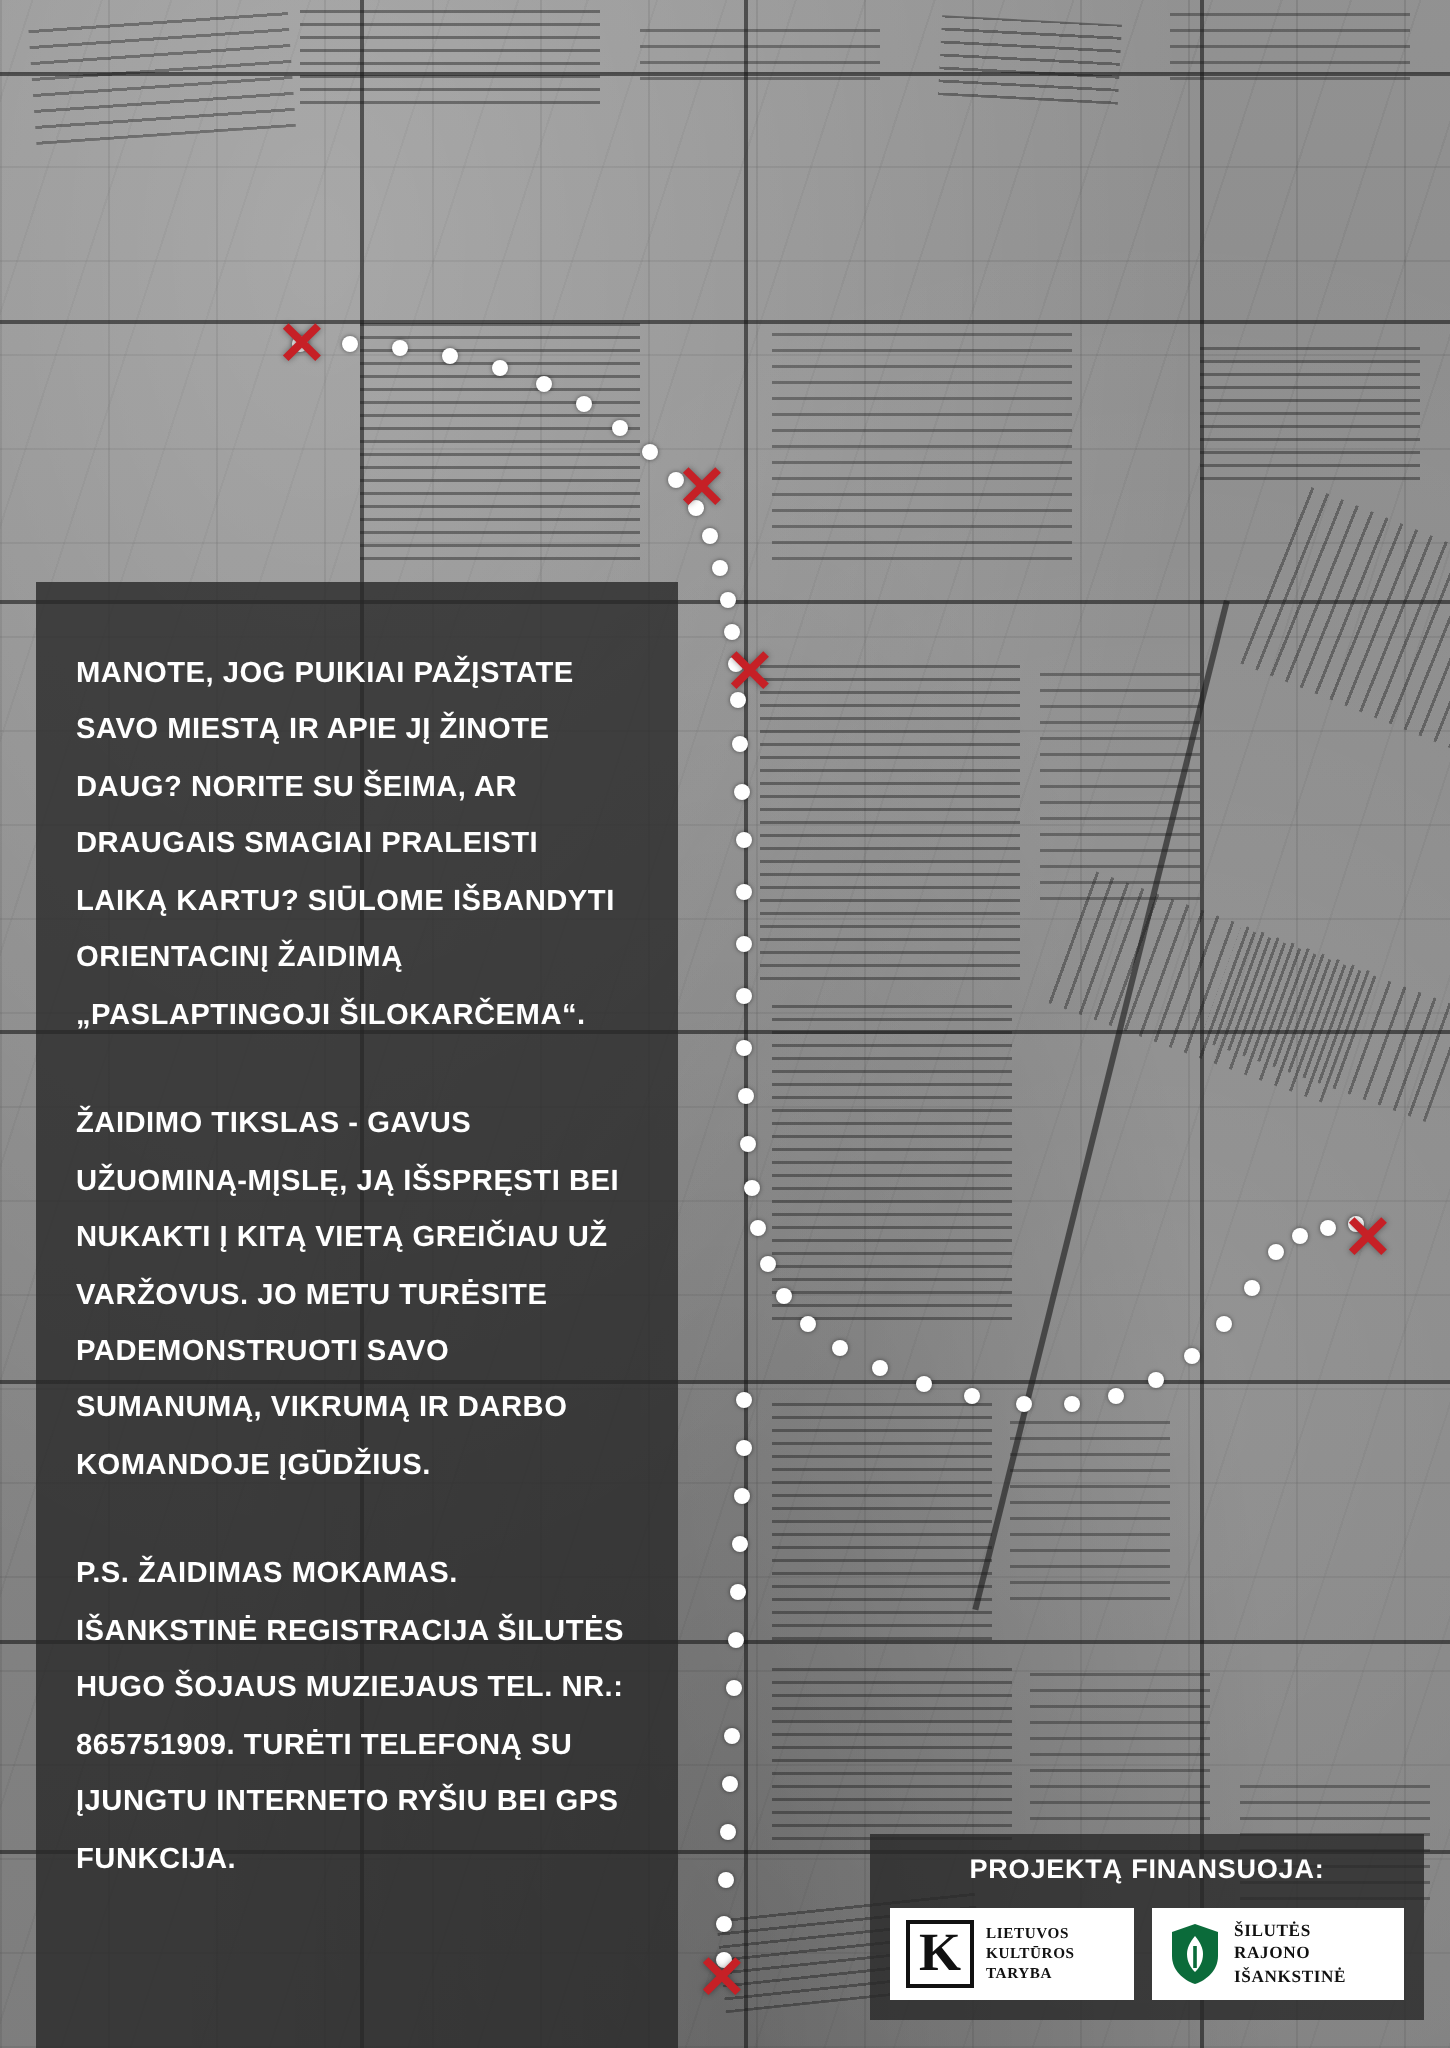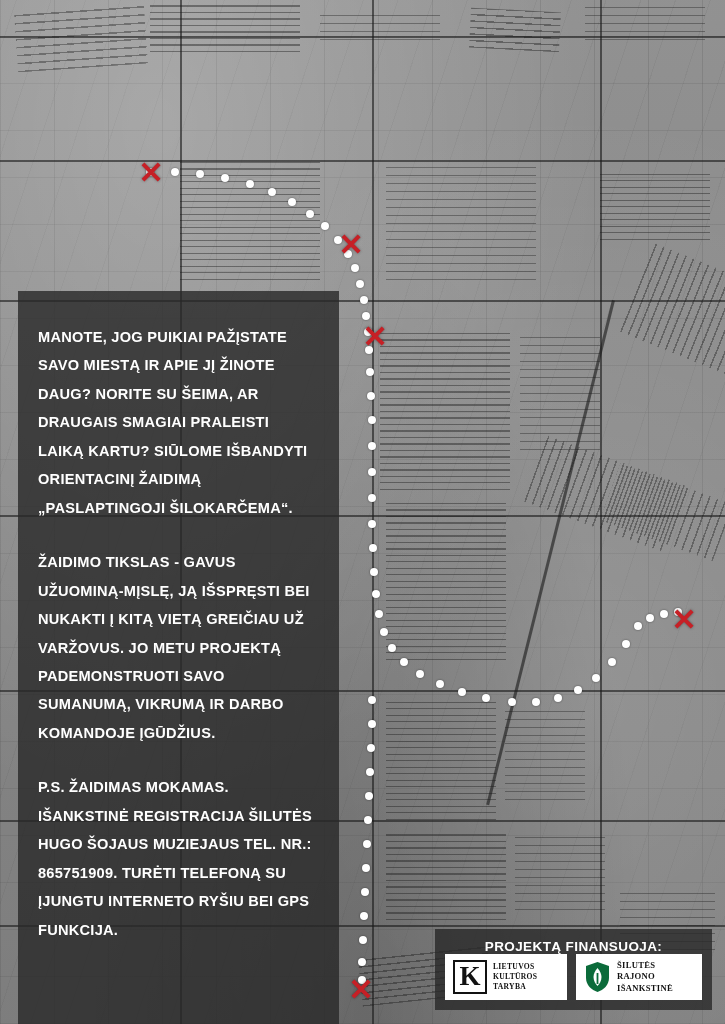--- a/index.html
+++ b/index.html
@@ -139,21 +139,21 @@
     background: rgba(40,40,40,0.80);
     padding: 10px 0 10px 0;
     text-align: center;
     box-sizing: border-box;
   }
   .sponsor-title {
     color: #ffffff;
     font-size: 13.5px;
     font-weight: bold;
     letter-spacing: 0.4px;
-    margin-bottom: 0;
+    margin-bottom: 12px;
   }
   .logo-row {
     display: flex;
     justify-content: center;
     gap: 9px;
     padding: 0 10px;
   }
   .logo {
     background: #ffffff;
     display: flex;
@@ -300,21 +300,21 @@
 
   <div class="marker-x" style="left:138px;top:160px;">✕</div>
   <div class="marker-x" style="left:338px;top:232px;">✕</div>
   <div class="marker-x" style="left:362px;top:324px;">✕</div>
   <div class="marker-x" style="left:671px;top:607px;">✕</div>
   <div class="marker-x" style="left:348px;top:977px;">✕</div>
 
 
   <div class="text-panel">
     <p>MANOTE, JOG PUIKIAI PAŽĮSTATE SAVO MIESTĄ IR APIE JĮ ŽINOTE DAUG? NORITE SU ŠEIMA, AR DRAUGAIS SMAGIAI PRALEISTI LAIKĄ KARTU? SIŪLOME IŠBANDYTI ORIENTACINĮ ŽAIDIMĄ „PASLAPTINGOJI ŠILOKARČEMA“.</p>
-    <p>ŽAIDIMO TIKSLAS - GAVUS UŽUOMINĄ-MĮSLĘ, JĄ IŠSPRĘSTI BEI NUKAKTI Į KITĄ VIETĄ GREIČIAU UŽ VARŽOVUS. JO METU PROJEKTĄ PADEMONSTRUOTI SAVO SUMANUMĄ, VIKRUMĄ IR DARBO KOMANDOJE ĮGŪDŽIUS.</p>
+    <p>ŽAIDIMO TIKSLAS - GAVUS UŽUOMINĄ-MĮSLĘ, JĄ IŠSPRĘSTI BEI NUKAKTI Į KITĄ VIETĄ GREIČIAU UŽ VARŽOVUS. JO METU TURĖSITE PADEMONSTRUOTI SAVO SUMANUMĄ, VIKRUMĄ IR DARBO KOMANDOJE ĮGŪDŽIUS.</p>
     <p>P.S. ŽAIDIMAS MOKAMAS. IŠANKSTINĖ REGISTRACIJA ŠILUTĖS HUGO ŠOJAUS MUZIEJAUS TEL. NR.: 865751909. TURĖTI TELEFONĄ SU ĮJUNGTU INTERNETO RYŠIU BEI GPS FUNKCIJA.</p>
   </div>
 
   <div class="sponsor-band">
     <div class="sponsor-title">PROJEKTĄ FINANSUOJA:</div>
     <div class="logo-row">
 
       <div class="logo logo-klt">
         <div class="logo-mark-k">K</div>
         <div class="logo-text">

